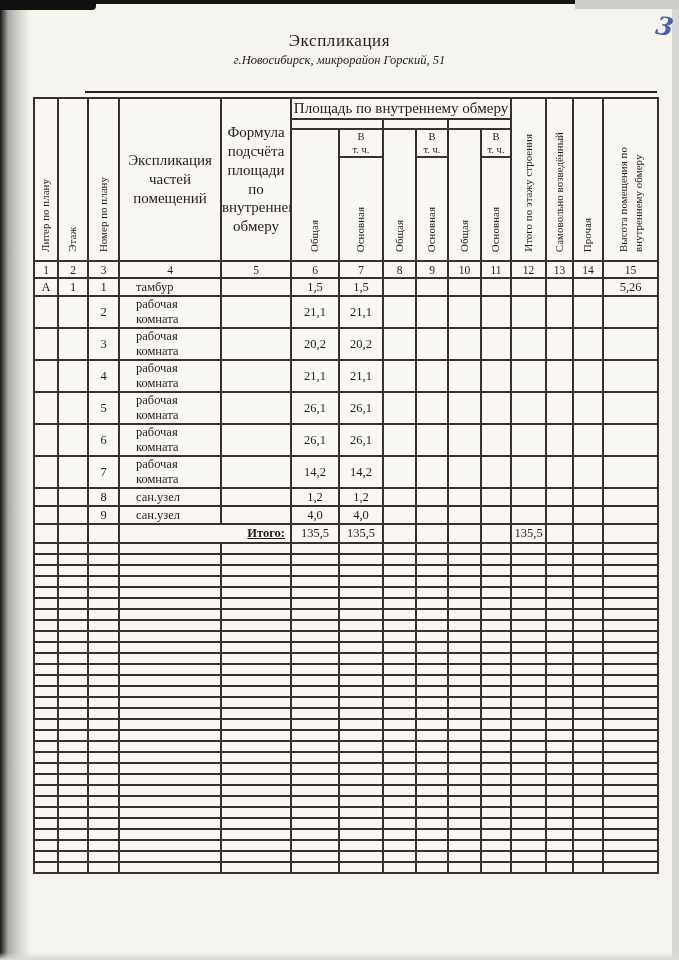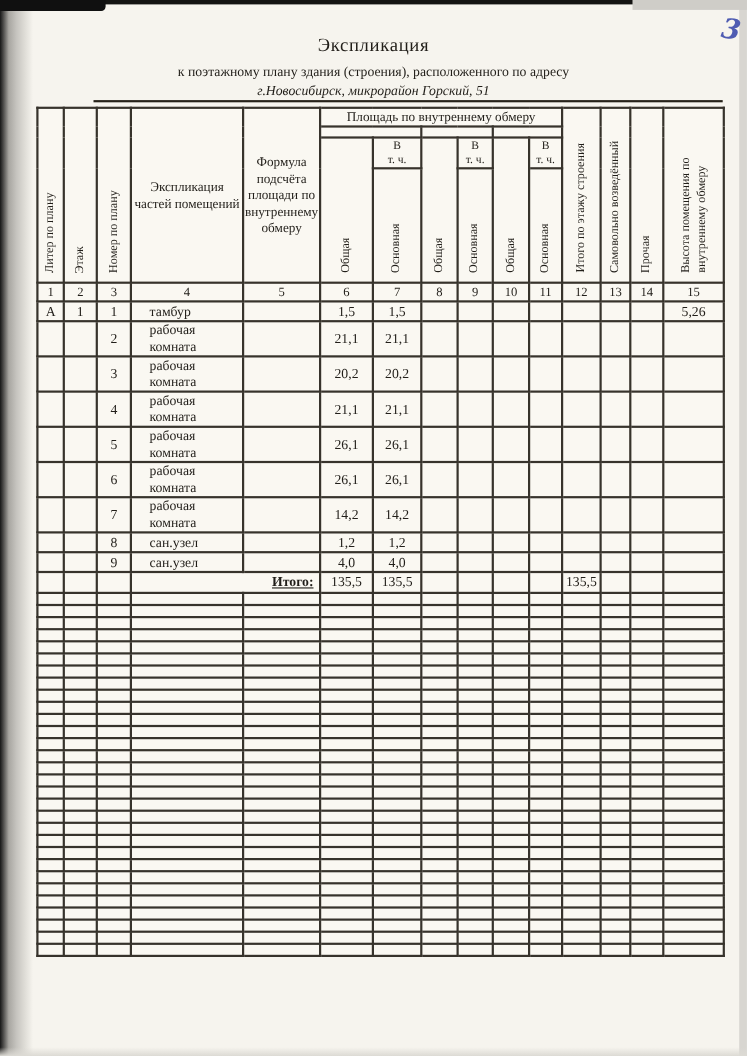--- a/index.html
+++ b/index.html
@@ -41,21 +41,21 @@
     background:#faf8f2;
   }
   tr.h1{height:15px;}
   tr.h2{height:10px;}
   tr.h3{height:27px;}
   tr.h4{height:104px;}
   tr.hnum{height:17px;}
   tr.data{height:18px;}
   tr.total{height:19px;}
   tr.empty-row{height:11px;}
-  td.hc{font-size:12px;line-height:1.25;}
+  td.hc{font-size:15px;line-height:1.25;}
   td.vcell{vertical-align:bottom;padding-bottom:4px;}
   .v{
     display:inline-block;writing-mode:vertical-rl;transform:rotate(180deg);
     font-size:11px;line-height:1.05;white-space:nowrap;
   }
   .v2{
     display:inline-block;writing-mode:vertical-rl;transform:rotate(180deg);
     font-size:11px;line-height:1.35;height:122px;white-space:normal;text-align:left;
   }
   td.vtch{font-size:10.5px;line-height:1.25;vertical-align:middle;}
@@ -71,21 +71,20 @@
 <div class="scan-top"></div>
 <div class="scan-top-corner"></div>
 <div class="scan-top-right"></div>
 <div class="scan-right"></div>
 <div class="scan-bottom"></div>
 
 <div class="page-num">3</div>
 
 <div class="doc-header">
   <div class="doc-title">Экспликация</div>
-  <div class="doc-subtitle">к поэтажному плану здания (строения), расположенного по адресу</div>
   <div class="doc-address">г.Новосибирск, микрорайон Горский, 51</div>
 </div>
 <div class="header-rule"></div>
 
 <div class="tbl-wrap">
 <table>
   <colgroup>
     <col style="width:24px">
         <col style="width:30px">
         <col style="width:31px">

